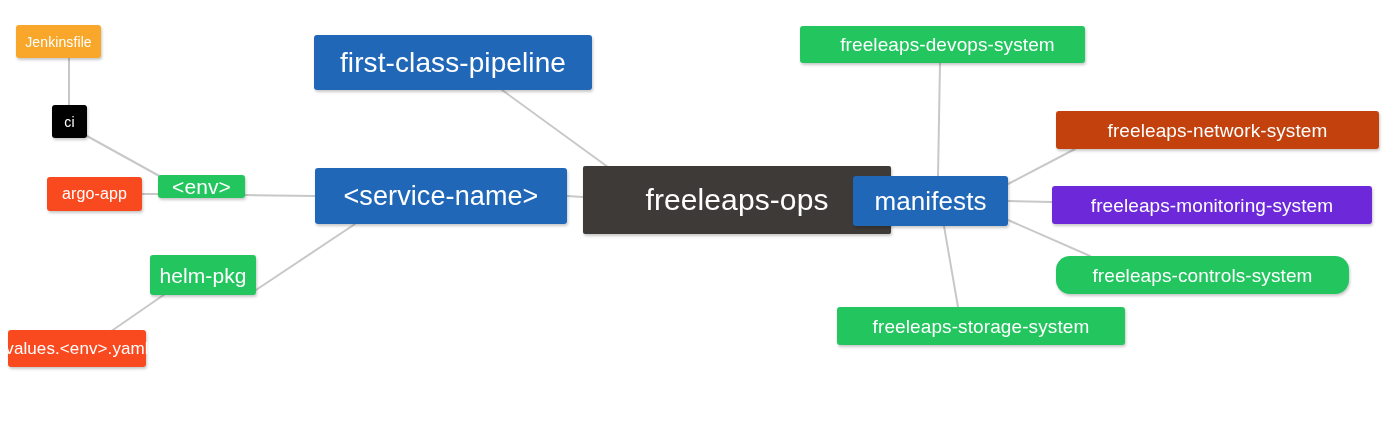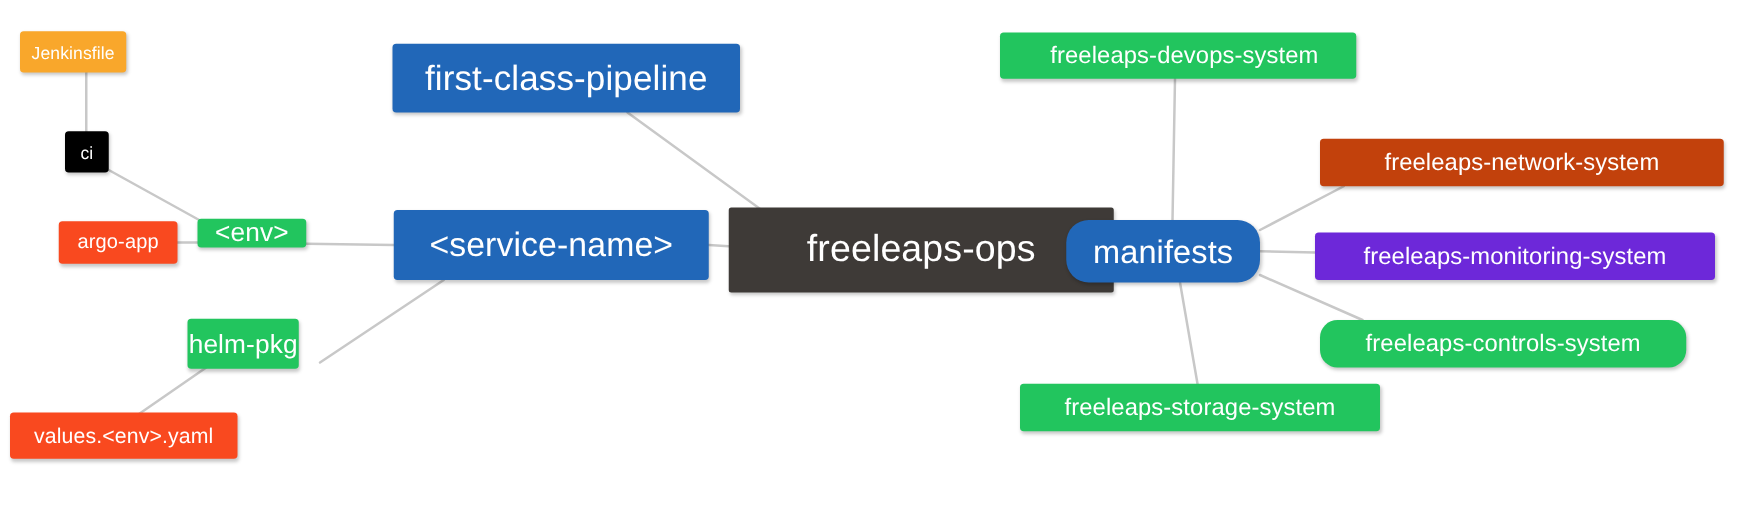--- a/index.html
+++ b/index.html
@@ -61,25 +61,25 @@
       <line x1="1008" y1="184" x2="1075" y2="149" stroke="#c8c8c8" stroke-width="2" stroke-linecap="round"></line>
       <line x1="1008" y1="201" x2="1052" y2="202" stroke="#c8c8c8" stroke-width="2" stroke-linecap="round"></line>
       <line x1="1008" y1="220" x2="1090" y2="256" stroke="#c8c8c8" stroke-width="2" stroke-linecap="round"></line>
       <line x1="944" y1="226" x2="958" y2="307" stroke="#c8c8c8" stroke-width="2" stroke-linecap="round"></line>
     </svg>
   <div id="node-layer">
       <div class="node" style="left: 16px; top: 25px; width: 85px; height: 33px; background: rgb(249, 167, 43); font-size: 14px;">Jenkinsfile</div>
       <div class="node" style="left: 52px; top: 105px; width: 35px; height: 33px; background: #000000; font-size: 14px;">ci</div>
       <div class="node" style="left: 30px; top: 177px; width: 95px; height: 34px; background: rgb(249, 73, 31); font-size: 16px; margin-left: 17px;">argo-app</div>
       <div class="node" style="left: 158px; top: 175px; width: 87px; height: 23px; background: rgb(34, 197, 94); font-size: 21px;">&lt;env&gt;</div>
-      <div class="node" style="left: 150px; top: 255px; width: 89px; height: 40px; background: rgb(34, 197, 94); font-size: 21px;">helm-pkg</div>
-      <div class="node" style="left: 8px; top: 330px; width: 182px; height: 37px; background: rgb(249, 73, 31); font-size: 17px;">values.&lt;env&gt;.yaml</div>
+      <div class="node" style="left: 150px; top: 255px; width: 106px; height: 40px; background: rgb(34, 197, 94); font-size: 21px;">helm-pkg</div>
+      <div class="node" style="left: 8px; top: 330px; width: 138px; height: 37px; background: rgb(249, 73, 31); font-size: 17px;">values.&lt;env&gt;.yaml</div>
       <div class="node" style="left: 314px; top: 35px; width: 278px; height: 55px; background: rgb(33, 103, 184); font-size: 28px;">first-class-pipeline</div>
       <div class="node" style="left: 315px; top: 168px; width: 252px; height: 56px; background: rgb(33, 103, 184); font-size: 27px;">&lt;service-name&gt;</div>
       <div class="node node-central" style="left: 583px; top: 166px; width: 308px; height: 68px; background: rgb(62, 58, 55); font-size: 30px;">freeleaps-ops</div>
-      <div class="node" style="left: 853px; top: 176px; width: 155px; height: 50px; background: rgb(33, 103, 184); font-size: 26px; border-radius: 18px;">manifests</div>
+      <div class="node" style="left: 853px; top: 176px; width: 155px; height: 50px; background: rgb(33, 103, 184); font-size: 26px;">manifests</div>
       <div class="node" style="left: 800px; top: 26px; width: 285px; height: 37px; background: rgb(34, 197, 94); font-size: 19px; padding-left: 20px;">freeleaps-devops-system</div>
       <div class="node" style="left: 1056px; top: 111px; width: 323px; height: 38px; background: #c2410c; font-size: 19px;">freeleaps-network-system</div>
       <div class="node" style="left: 1052px; top: 186px; width: 320px; height: 38px; background: #6d28d9; font-size: 19px;">freeleaps-monitoring-system</div>
       <div class="node" style="left: 1056px; top: 256px; width: 293px; height: 38px; background: rgb(34, 197, 94); font-size: 19px; border-radius: 14px;">freeleaps-controls-system</div>
-      <div class="node" style="left: 816px; top: 307px; width: 288px; height: 38px; background: rgb(34, 197, 94); font-size: 19px;">freeleaps-storage-system</div>
+      <div class="node" style="left: 837px; top: 307px; width: 288px; height: 38px; background: rgb(34, 197, 94); font-size: 19px;">freeleaps-storage-system</div>
     </div>
 </div>
 
 </body></html>

